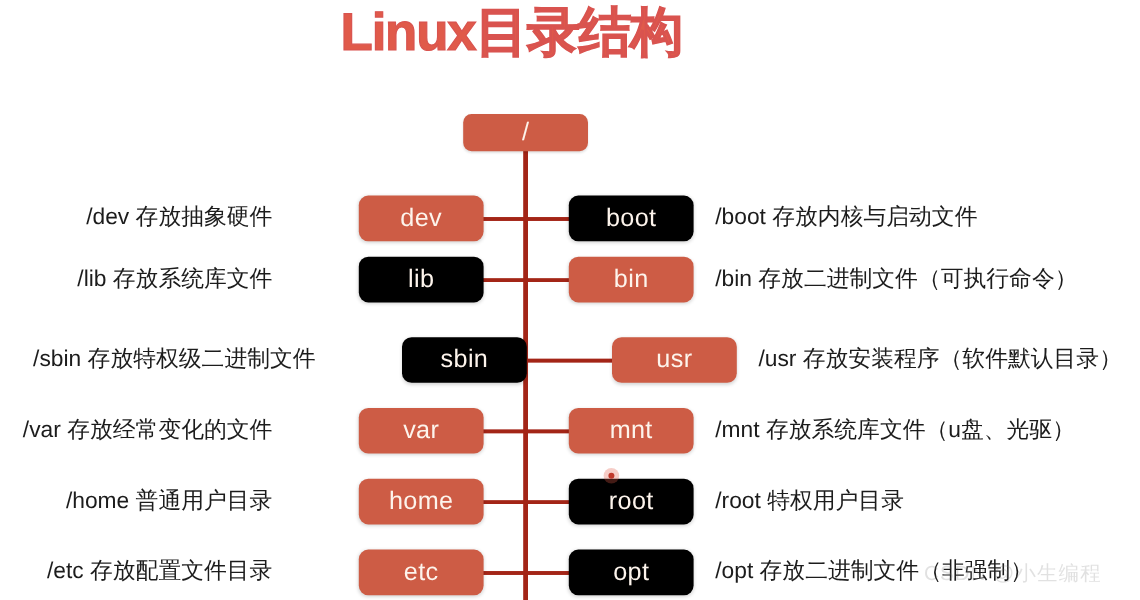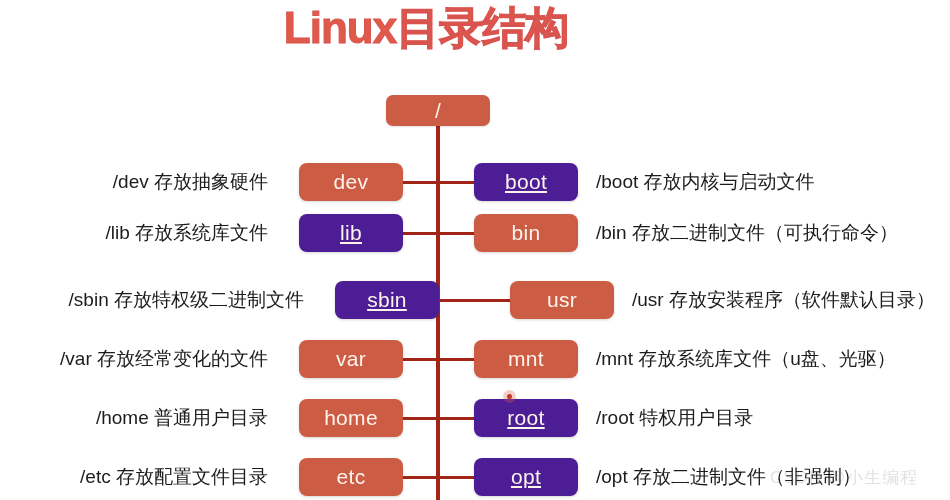--- a/index.html
+++ b/index.html
@@ -62,21 +62,20 @@
     text-align: center;
     box-shadow: 0 1px 2px rgba(0,0,0,0.12);
   }
 
   
   .row {
     position: absolute;
     left: 0;
     width: 890px;
     height: 40px;
-    padding-left: 41px;
   }
 
   .h-connector {
     position: absolute;
     top: 18px;
     height: 3px;
     background: #a32517;
   }
   .h-left  { left: 400px; width: 76px; }
   .h-right { left: 400px; width: 76px; }
@@ -91,21 +90,21 @@
     font-size: 21px;
     line-height: 38px;
     color: #fdf4ec;
     box-shadow: 0 1px 3px rgba(0,0,0,0.16);
     letter-spacing: 0.3px;
   }
   .node.left  { left: 299px; }
   .node.right { left: 474px; }
 
   .c-red    { background: #cd5c45; }
-  .c-orange { background: #4c1d95; text-decoration: underline; }
+  .c-orange { background: #000000; }
 
   .side-label {
     position: absolute;
     top: 0;
     height: 38px;
     line-height: 38px;
     font-size: 19px;
     color: #1c1c1c;
     white-space: nowrap;
   }

